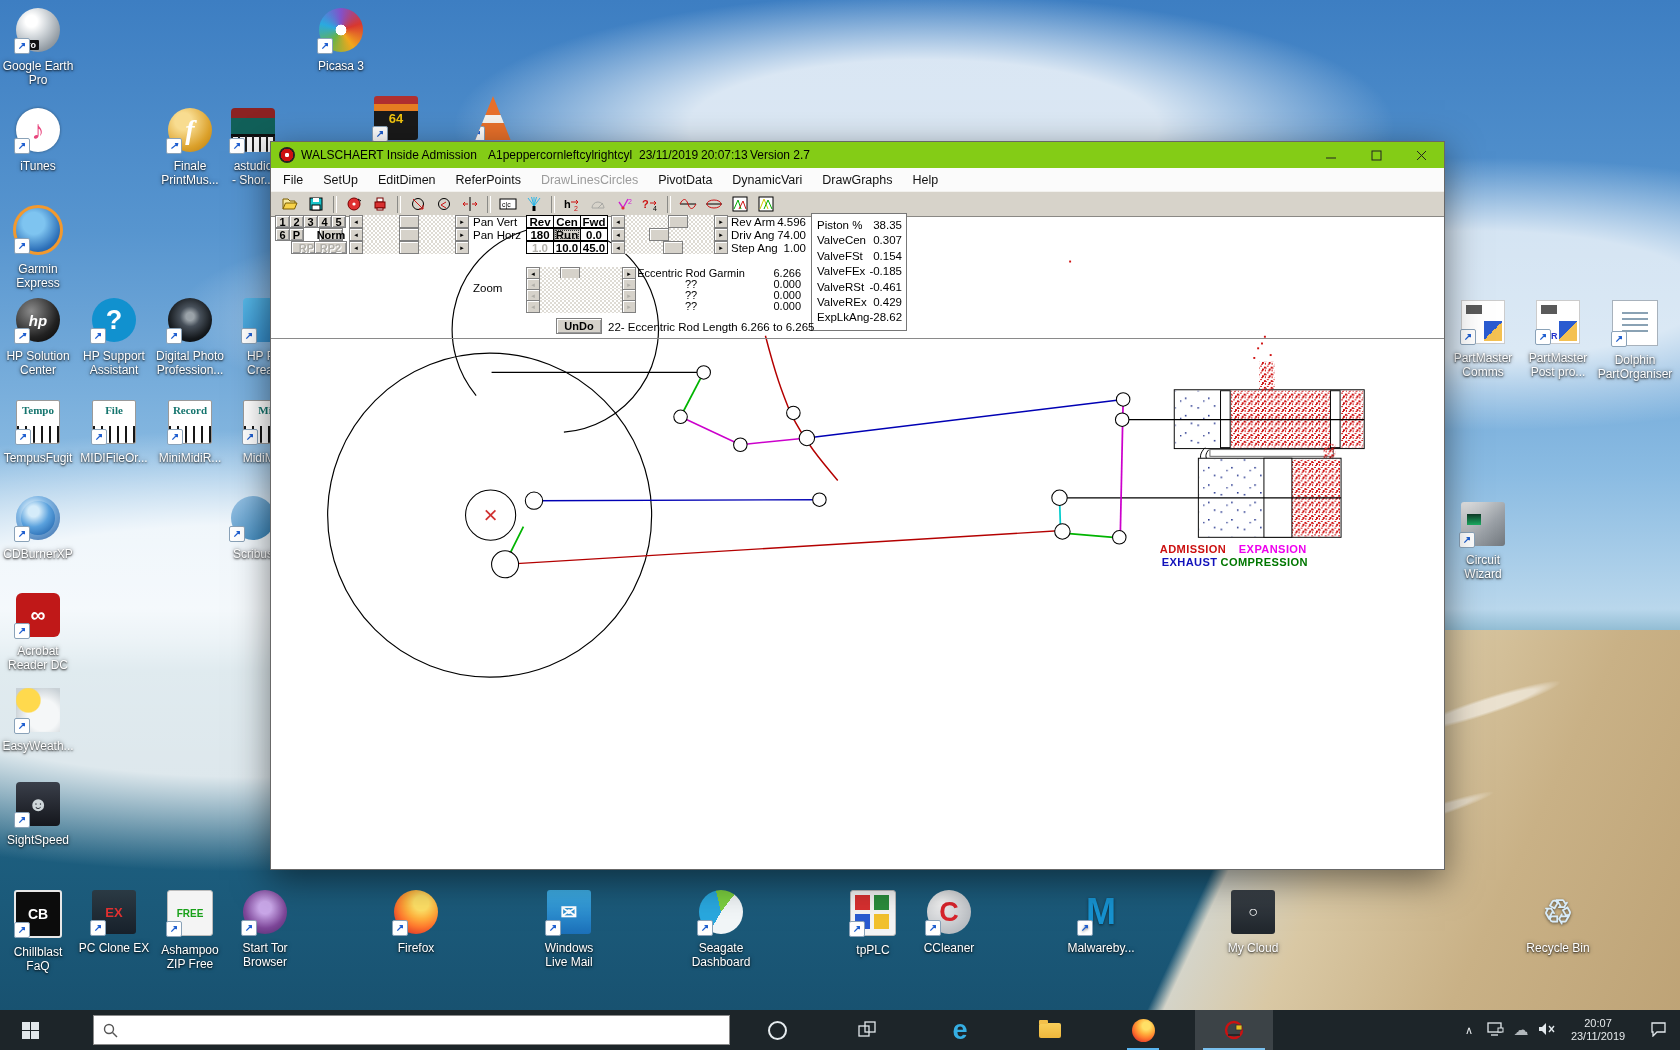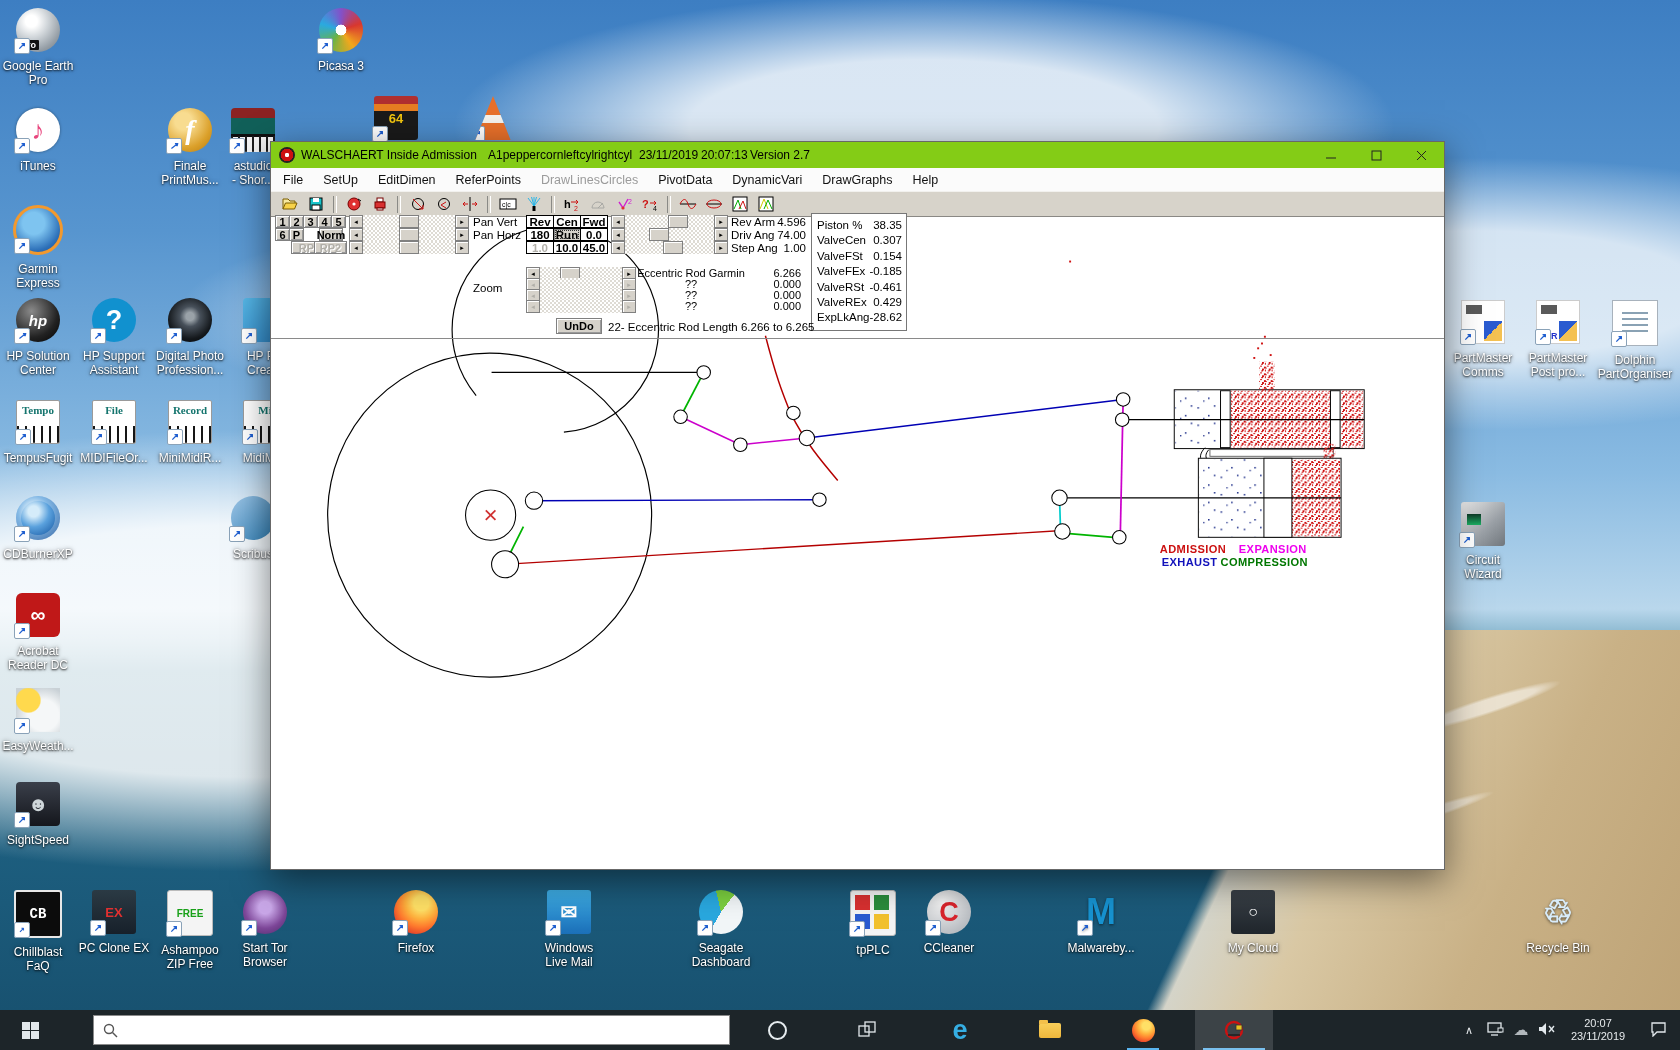--- a/index.html
+++ b/index.html
@@ -56,21 +56,21 @@
      font-family:"Liberation Serif",serif;
      background:repeating-linear-gradient(90deg,#161616 0 2px,#fff 2px 8px) 0 100%/100% 40% no-repeat,#fff;}
   .i-cdb{background:radial-gradient(circle at 40% 35%, #d5ecfa 0 14%, #5aa1dd 40%, #1d5fa8 76%, #123f74);
      box-shadow:inset 0 0 0 5px rgba(255,255,255,.25);}
   .i-scribus{background:linear-gradient(135deg,#9fc7e8,#2f7fb5);}
   .i-acrobat{border-radius:6px;background:#c01818;color:#fff;font-size:21px;}
   .i-easyw{background:radial-gradient(circle at 28% 28%, #ffd94d 0 26%, rgba(0,0,0,0) 29%),
      radial-gradient(circle at 62% 62%, #f5f7f8 0 40%, #c9d1d6 75%);}
   .i-sight{border-radius:4px;background:linear-gradient(180deg,#3a3f4a,#14161c);color:#cfd6da;font-size:20px;}
   .i-cb{border-radius:3px;background:#0c0c0c;border:2px solid #e8e8e8;color:#fff;
-     font-family:Liberation Mono, monospace;font-size:14px;}
+     font-family:Liberation Sans, sans-serif;font-size:14px;}
   .i-pcclone{border-radius:3px;background:linear-gradient(180deg,#2b3a44,#17202a);color:#e03030;font-size:13px;}
   .i-azip{border-radius:3px;background:#f4f4f4;border:1px solid #bbb;color:#18a018;font-size:10px;}
   .i-tor{background:radial-gradient(circle at 50% 40%, #c9a7e8 0 18%, #7d4698 60%, #4a2a66);}
   .i-ffx{background:radial-gradient(circle at 62% 30%, #ffe066 0 18%, #ffb13d 38%, #ff7a2e 58%, #e8482a 76%, #b52f63);}
   .i-wlm{border-radius:3px;background:linear-gradient(180deg,#3fb0e8,#1b6fb8);color:#fff;font-size:20px;}
   .i-seagate{background:conic-gradient(from 210deg,#29a8df 0 38%,#7ccf3f 38% 52%,#f2f6f8 52%);}
   .i-tpplc{border-radius:3px;border:1px solid #bbb;background:
      linear-gradient(#d83030,#d83030) 4px 4px/15px 15px no-repeat,
      linear-gradient(#2a8c3c,#2a8c3c) 23px 4px/15px 15px no-repeat,
      linear-gradient(#2a5bd0,#2a5bd0) 4px 23px/15px 15px no-repeat,

